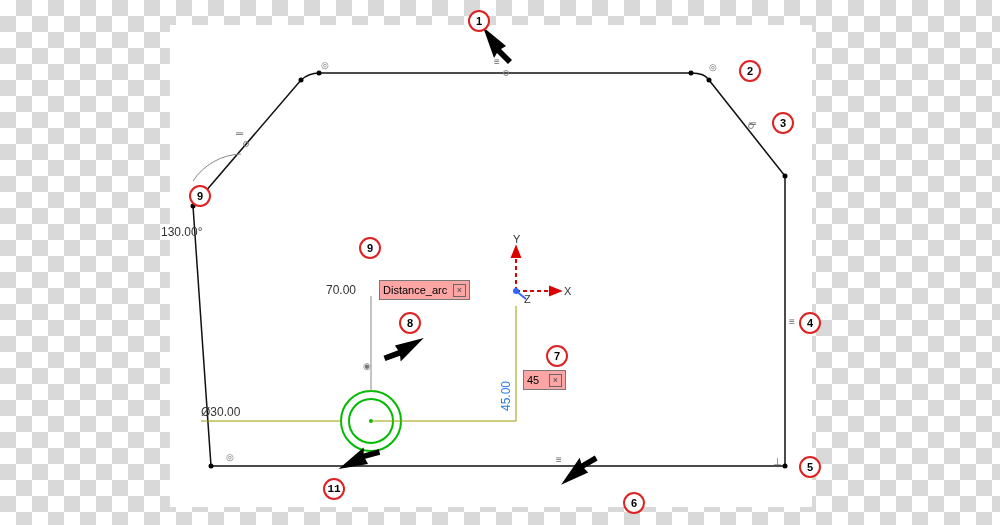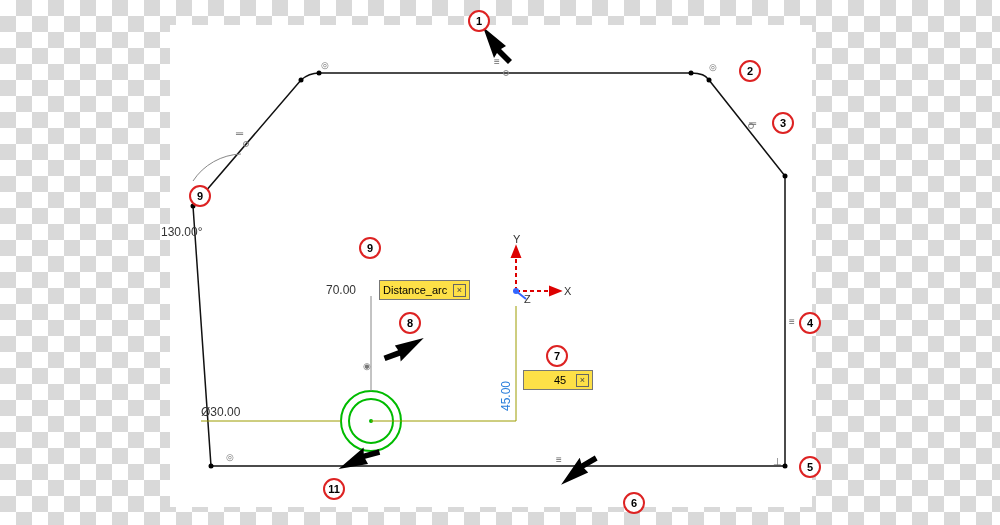--- a/index.html
+++ b/index.html
@@ -30,21 +30,21 @@
     position:absolute;width:18px;height:18px;border:2px solid #d22;border-radius:50%;
     background:#fff;text-align:center;line-height:18px;font-weight:bold;font-size:11px;z-index:4;
   }
 
   .arrow{position:absolute;width:45px;height:45px;z-index:3;}
   .arrow svg{width:45px;height:45px;}
   .arrow path{fill:#000;}
 
   .inpbox{
     position:absolute;display:flex;align-items:center;gap:2px;
-    border:1px solid #777;background:#fde047;padding:1px 3px;height:16px;z-index:3;
+    border:1px solid #777;background:#fca5a5;padding:1px 3px;height:16px;z-index:3;
   }
   .inpbox input{border:none;outline:none;font-size:11px;height:14px;padding:0;background:transparent;}
   .inpbox .x{width:11px;height:11px;border:1px solid #666;font-size:9px;line-height:10px;text-align:center;color:#444;}
 
   .vlabel{position:absolute;font-size:12px;color:#2a7edb;z-index:3;transform:rotate(-90deg);transform-origin:left top;}
 
   .glyph{position:absolute;font-size:10px;color:#666;z-index:2;letter-spacing:-1px;}
   .mini{position:absolute;font-size:9px;color:#777;z-index:2;}
 </style>
 </head>
@@ -109,21 +109,21 @@
   </svg>
 
   <div class="vlabel" style="left:328px;top:385px;">45.00</div>
 
   <div class="inpbox" style="left:208px;top:254px;">
     <input style="width: 68px;" value="Distance_arc">
     <div class="x">×</div>
   </div>
 
   <div class="inpbox" style="left:352px;top:344px;">
-    <input style="width: 20px; margin-left: 27px;" value="45">
+    <input style="width: 20px;" value="45">
     <div class="x">×</div>
   </div>
 
   <div class="glyph" style="left:323px;top:30px;">≡</div>
   <div class="mini" style="left:150px;top:34px;">◎</div>
   <div class="mini" style="left:538px;top:36px;">◎</div>
   <div class="glyph" style="left:65px; top:102px;">═</div>
   <div class="glyph" style="left:578px;top:92px;">═</div>
   <div class="glyph" style="left:618px;top:290px;">≡</div>
   <div class="glyph" style="left:602px;top:430px;">⊥</div>
@@ -136,21 +136,21 @@
 <div class="callout" style="left:468px;top:10px;">1</div>
 <div class="callout" style="left:739px;top:60px;">2</div>
 <div class="callout" style="left:772px;top:112px;">3</div>
 <div class="callout" style="left:799px;top:312px;">4</div>
 <div class="callout" style="left:799px;top:456px;">5</div>
 <div class="callout" style="left:623px;top:492px;">6</div>
 <div class="callout" style="left:546px;top:345px;">7</div>
 <div class="callout" style="left:399px;top:312px;">8</div>
 <div class="callout" style="left:359px;top:237px;">9</div>
 <div class="callout" style="left:189px;top:185px;">9</div>
-<div class="callout" style="left:323px;top:478px;">11</div>
+<div class="callout" style="left:323px;top:478px;font-family:Liberation Mono, monospace;">11</div>
 
 <div class="arrow" style="left:478px;top:22px;">
   <svg viewBox="0 0 45 45">
       <path d="M5 5 L28 24 L23 27 L34 38 L30 42 L19 31 L16 36 Z"></path>
     </svg>
 </div>
 <div class="arrow" style="left:378px;top:324px;transform:rotate(25deg);">
   <svg viewBox="0 0 45 45">
       <path d="M40 5 L17 24 L22 27 L11 38 L15 42 L26 31 L29 36 Z"></path>
     </svg>

